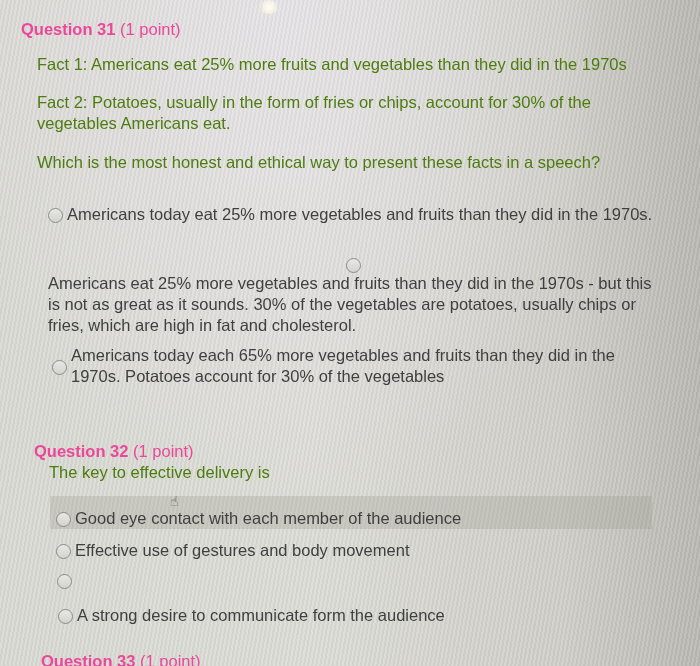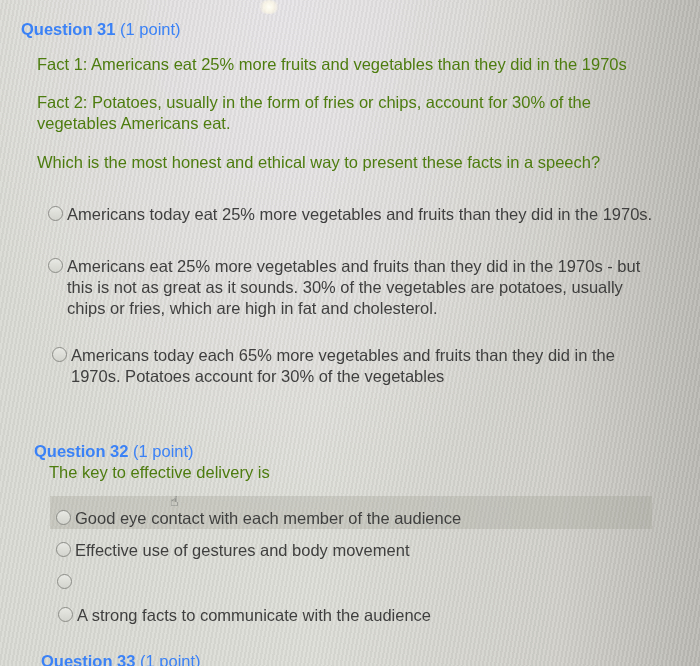--- a/index.html
+++ b/index.html
@@ -24,39 +24,39 @@
       top: 0px;
       width: 22px;
       height: 14px;
       border-radius: 50%;
       background: radial-gradient(circle, #fffef6 0%, rgba(255,250,230,0.7) 40%, rgba(255,255,255,0) 75%);
       pointer-events: none;
     }
     .q-header {
       position: absolute;
       font-size: 16.5px;
-      color: #3b82f6;
+      color: #ec4899;
       white-space: nowrap;
     }
     .q-header .num {
       font-weight: bold;
     }
     .q-header .pts {
       font-weight: normal;
     }
     .q-text {
       position: absolute;
       font-size: 16.5px;
       line-height: 21px;
       color: #4d7c0f;
     }
     .option {
       position: absolute;
       display: flex;
-      align-items: flex-start;
+      align-items: center;
       font-size: 16.5px;
       line-height: 21px;
       color: #3f3f3f;
       cursor: pointer;
     }
     .radio {
       flex: 0 0 auto;
       width: 15px;
       height: 15px;
       border-radius: 50%;
@@ -97,21 +97,21 @@
 
 <div class="q-text" style="left:37px; top:54px; width:640px;">Fact 1: Americans eat 25% more fruits and vegetables than they did in the 1970s</div>
 <div class="q-text" style="left:37px; top:92px; width:590px;">Fact 2: Potatoes, usually in the form of fries or chips, account for 30% of the vegetables Americans eat.</div>
 <div class="q-text" style="left:37px; top:152px; width:640px;">Which is the most honest and ethical way to present these facts in a speech?</div>
 
 <div class="option" style="left:48px; top:204px; width:640px;">
   <span class="radio"></span>
   <span>Americans today eat 25% more vegetables and fruits than they did in the 1970s.</span>
 </div>
 
-<div class="option" style="left:48px; top:256px; width:615px;">
+<div class="option" style="left:48px; top:256px; width:615px;flex-direction:column;">
   <span class="radio"></span>
   <span>Americans eat 25% more vegetables and fruits than they did in the 1970s - but this is not as great as it sounds. 30% of the vegetables are potatoes, usually chips or fries, which are high in fat and cholesterol.</span>
 </div>
 
 <div class="option" style="left:52px; top:345px; width:580px;">
   <span class="radio"></span>
   <span>Americans today each 65% more vegetables and fruits than they did in the 1970s. Potatoes account for 30% of the vegetables</span>
 </div>
 
 <div class="q-header" style="left:34px; top:442px;">
@@ -132,21 +132,21 @@
   <span class="radio"></span>
   <span>Effective use of gestures and body movement</span>
 </div>
 
 <div class="option" style="left:57px; top:572px; width:590px;">
   <span class="radio"></span>
 </div>
 
 <div class="option" style="left:58px; top:605px; width:590px;">
   <span class="radio"></span>
-  <span>A strong facts to communicate with the audience</span>
+  <span>A strong desire to communicate form the audience</span>
 </div>
 
 <div class="cursor-hand">☝</div>
 
 <div class="q-header" style="left:41px; top:652px;">
   <span class="num">Question 33</span>
   <span class="pts">(1 point)</span>
 </div>
 
 </body></html>

